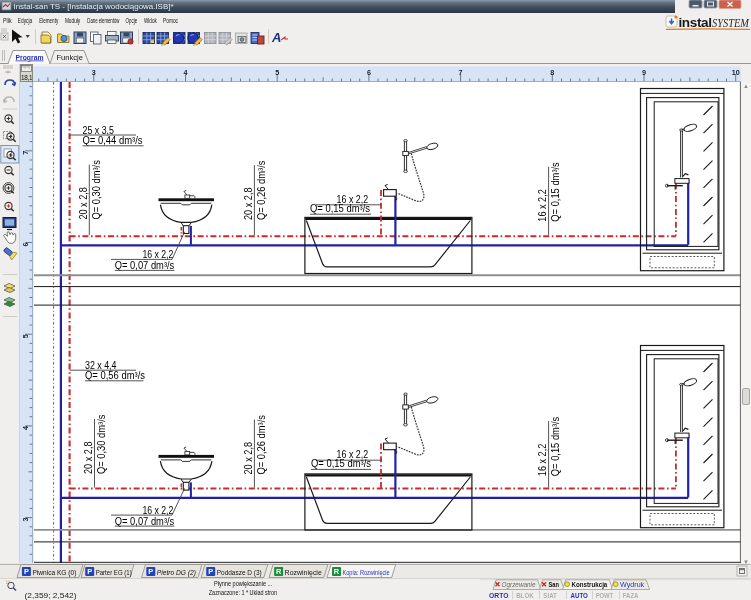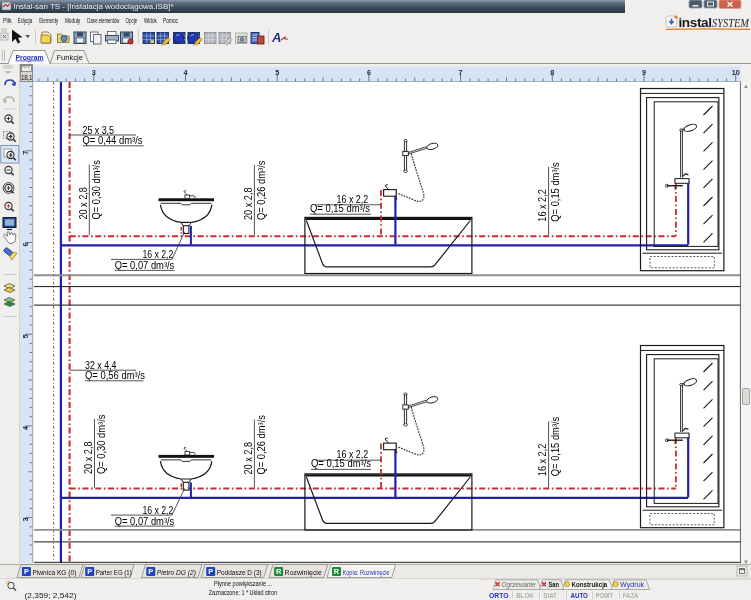--- a/index.html
+++ b/index.html
@@ -1,17 +1,17 @@
 <!DOCTYPE html>
 <html><head><meta charset="utf-8"><style>
 *{margin:0;padding:0;box-sizing:border-box}
 html,body{width:751px;height:600px;overflow:hidden}
 body{font-family:"Liberation Sans",sans-serif;background:#f0efed;position:relative}
 .abs{position:absolute}
-#title{left:0;top:0;width:625px;height:13px;background:linear-gradient(180deg,#8a9aa9 0%,#5f7080 22%,#414e5c 55%,#2a3643 100%);}
+#title{left:0;top:0;width:675px;height:13px;background:linear-gradient(180deg,#8a9aa9 0%,#5f7080 22%,#414e5c 55%,#2a3643 100%);}
 #menu{left:0;top:13px;width:638px;height:13px;background:#f0efed}
 #corner{left:20px;top:64px;width:13px;height:18px;background:#d9d6cf;border:1px solid #8a8a84;font-size:5.8px;color:#222;}
 #vscroll{left:741px;top:82px;width:10px;height:485px;background:#f5f4f2}
 #vscroll .th{position:absolute;left:1px;top:306px;width:8px;height:17px;background:#dcdbd8;border:1px solid #a9a7a3;border-radius:2px}
 #vscroll .ar{position:absolute;left:0px;width:10px;font-size:6px;color:#8a8a86;text-align:center}
 #status{left:0;top:578px;width:751px;height:22px;background:#f0efed;border-top:1px solid #d8d6d2}
 </style></head><body>
 <div class="abs" id="title">
 <svg class="abs" style="left:0;top:0" width="751" height="13" viewBox="0 0 751 13">
 <rect x="2" y="2" width="9" height="8" fill="#cfd8e0" stroke="#6b7886" stroke-width="0.8"></rect>

